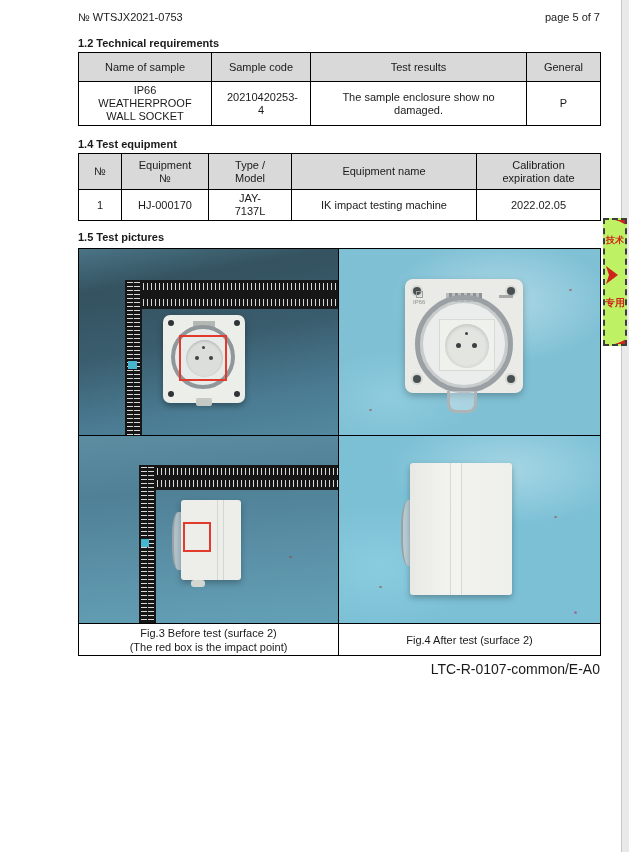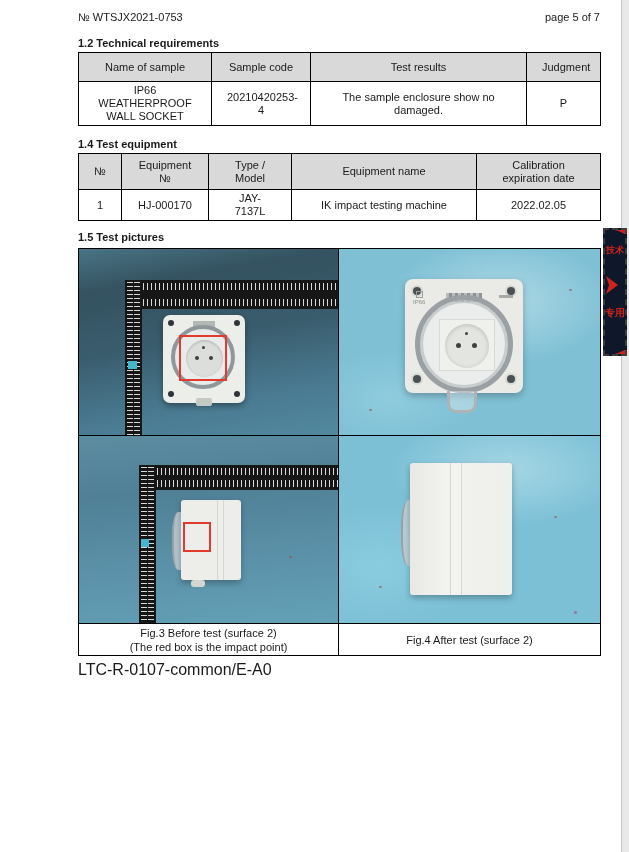--- a/index.html
+++ b/index.html
@@ -99,25 +99,25 @@
   .seamline { position:absolute; top:0; bottom:0; width:1px; background:#d6d6d0; }
   .seamband { position:absolute; top:0; bottom:0; background:#f3f3ef;
     border-left:1px solid #d8d8d2; border-right:1px solid #d8d8d2; }
   .speck { position:absolute; width:3px; height:2px; border-radius:50%; background:rgba(150,60,40,.55); }
   .speckp { position:absolute; width:3px; height:3px; border-radius:50%; background:rgba(170,60,140,.6); }
 
   .cap { font-size:11px; line-height:14px; text-align:center; }
   .caprow1 td { height:36px; }
   .caprow2 td { height:32px; }
 
-  .footer { font-size:16px; margin-top:5px; }
-
-  
-  .stamp { position:absolute; top:228px; right:2px; width:24px; height:128px;
-    border:2px dashed #3d3d3d; background:#0f172a; overflow:hidden; z-index:5; }
+  .footer { text-align:right; font-size:14px; margin-top:5px; }
+
+  
+  .stamp { position:absolute; top:218px; right:2px; width:24px; height:128px;
+    border:2px dashed #3d3d3d; background:#bef264; overflow:hidden; z-index:5; }
   .stamp .arc { position:absolute; width:34px; height:16px; border:4px solid transparent;
     border-top:4px solid #cf241b; border-radius:50%; }
   .arc-t { top:-4px; left:-8px; transform:rotate(14deg); }
   .arc-b { bottom:-4px; left:-8px; transform:rotate(166deg); }
   .stamp .zi { position:absolute; color:#cf241b; font-weight:bold; white-space:nowrap; }
   .zi1 { top:14px; left:1px; font-size:9px; }
   .zi2 { top:76px; left:0; font-size:10px; letter-spacing:0; }
   .starfrag { position:absolute; left:1px; top:46px; width:12px; height:18px; background:#cf241b;
     clip-path:polygon(0 0, 100% 50%, 0 100%, 25% 50%); }
 </style>
@@ -151,21 +151,21 @@
         <col style="width:133px">
         <col style="width:99px">
         <col style="width:216px">
         <col style="width:74px">
       </colgroup>
     <thead>
       <tr>
         <th>Name of sample</th>
         <th>Sample code</th>
         <th>Test results</th>
-        <th>Judgment</th>
+        <th>General</th>
       </tr>
     </thead>
     <tbody>
       <tr>
         <td>IP66 WEATHERPROOF WALL SOCKET</td>
         <td>20210420253-4</td>
         <td>The sample enclosure show no damaged.</td>
         <td>P</td>
       </tr>
     </tbody>

